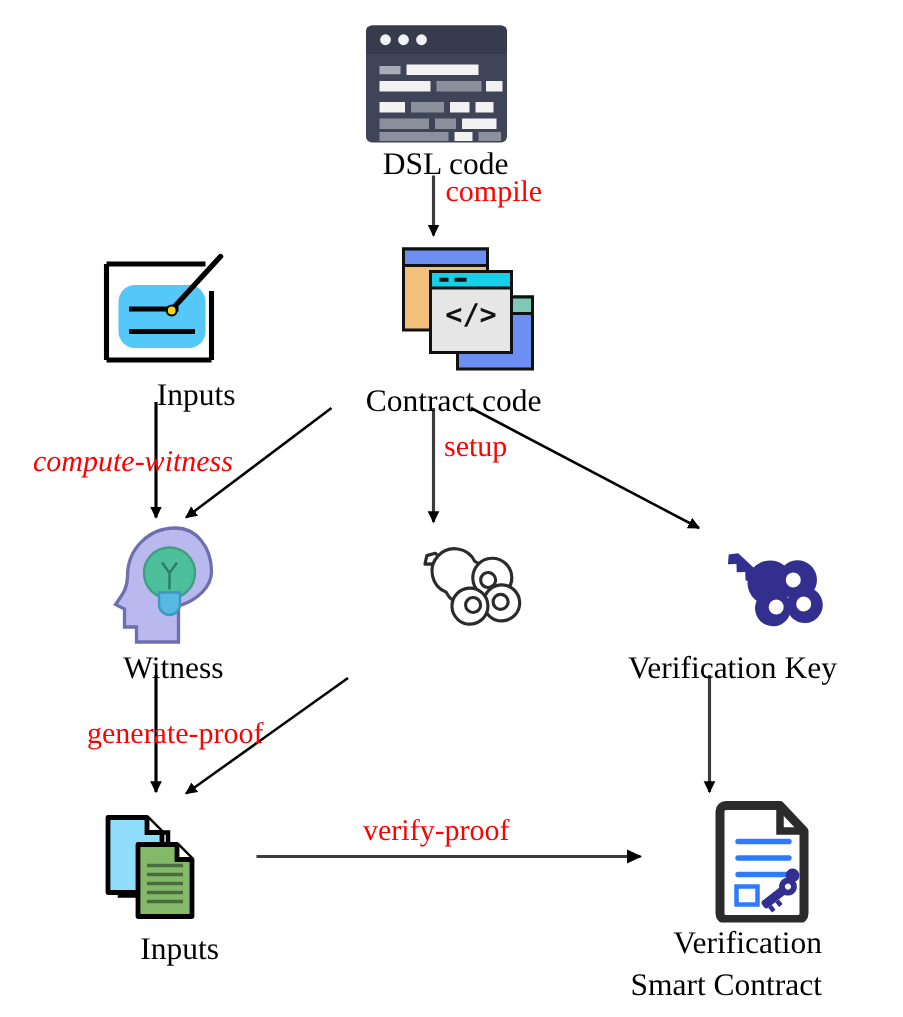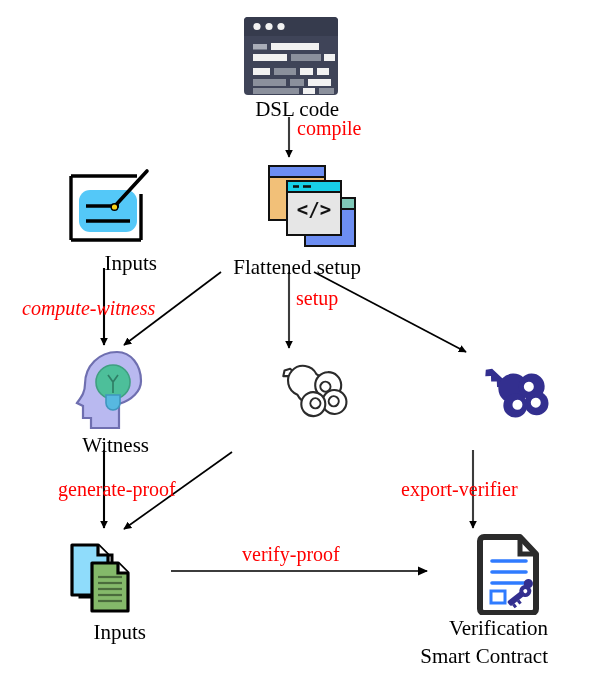--- a/index.html
+++ b/index.html
@@ -139,21 +139,21 @@
         <rect x="40" y="36" width="50" height="48" fill="#6d8ef2" stroke="#111111" stroke-width="2"></rect>
         <rect x="70" y="36" width="20" height="11" fill="#7fc8b8" stroke="#111111" stroke-width="2"></rect>
 
         <rect x="22" y="19" width="54" height="54" fill="#e6e6e6" stroke="#111111" stroke-width="2"></rect>
         <rect x="22" y="19" width="54" height="11" fill="#18cfe8" stroke="#111111" stroke-width="2"></rect>
         <line x1="28" y1="24.5" x2="34" y2="24.5" stroke="#111111" stroke-width="2.6"></line>
         <line x1="38" y1="24.5" x2="46" y2="24.5" stroke="#111111" stroke-width="2.6"></line>
         <text x="49" y="54" text-anchor="middle" font-family="DejaVu Sans Mono, monospace" font-size="19" font-weight="bold" fill="#111111">&lt;/&gt;</text>
       </svg>
     </span>
-    <span class="node-label">Flattened setup</span>
+    <span class="node-label">Contract code</span>
   </div>
 
   <div class="node" style="left:59px; top:348px; width:90px;">
     <span class="node-icon">
       <svg width="80" height="84" viewBox="0 0 80 84" xmlns="http://www.w3.org/2000/svg">
         <path d="M48 4 C30 4 16 18 16 36 C16 44 13 48 8 55 L14 58 L14 70 L22 70 L22 80 L50 80 L50 56
                  C63 52 72 43 72 33 C72 17 62 4 48 4 Z" fill="#b9b9f0" stroke="#6f6fb0" stroke-width="2.2"></path>
         <circle cx="44" cy="34" r="17" fill="#4dbf9a" stroke="#3f9f81" stroke-width="1.6"></circle>
         <path d="M44 34 L39 27 M44 34 L49 27 M44 34 L44 45" fill="none" stroke="#2f7f66" stroke-width="1.7"></path>
         <path d="M37 47 h14 v8 a7 7 0 0 1 -14 0 z" fill="#57b8e0" stroke="#3f96be" stroke-width="1.6"></path>
@@ -187,20 +187,21 @@
           <circle cx="36" cy="40" r="15"></circle>
           <circle cx="48" cy="26" r="13"></circle>
           <circle cx="63" cy="35" r="12"></circle>
           <circle cx="49" cy="51" r="12"></circle>
           <circle cx="46" cy="28" r="5" fill="#ffffff"></circle>
           <circle cx="62" cy="35" r="5" fill="#ffffff"></circle>
           <circle cx="50" cy="49" r="5" fill="#ffffff"></circle>
         </g>
       </svg>
     </span>
+    <span class="node-label">Verification Key</span>
   </div>
 
   <div class="node" style="left:62px; top:533px; width:84px;">
     <span class="node-icon">
       <svg width="84" height="86" viewBox="0 0 84 86" xmlns="http://www.w3.org/2000/svg">
 
         <path d="M30 22 h20 v10 M30 64 h-12 v-10" fill="none" stroke="#000000" stroke-width="3"></path>
 
         <path d="M10 12 h26 l10 10 v40 h-36 z" fill="#8fdcfb" stroke="#000000" stroke-width="3.2" stroke-linejoin="round"></path>
         <path d="M36 12 v10 h10" fill="#ffffff" stroke="#000000" stroke-width="3.2"></path>
@@ -244,17 +245,16 @@
   </div>
 
   <div class="edge-label" style="left:297px; top:117px;">compile</div>
 
   <div class="edge-label" style="left:22px; top:297px;font-style:italic;">compute-witness</div>
 
   <div class="edge-label" style="left:296px; top:287px;">setup</div>
 
   <div class="edge-label" style="left:58px; top:478px;">generate-proof</div>
 
-  <div class="edge-label" style="left:401px; top:478px;">export-verifier</div>
 
   <div class="edge-label" style="left:242px; top:543px;font-family:Liberation Serif, serif;">verify-proof</div>
 
 </div>
 
 </body></html>

